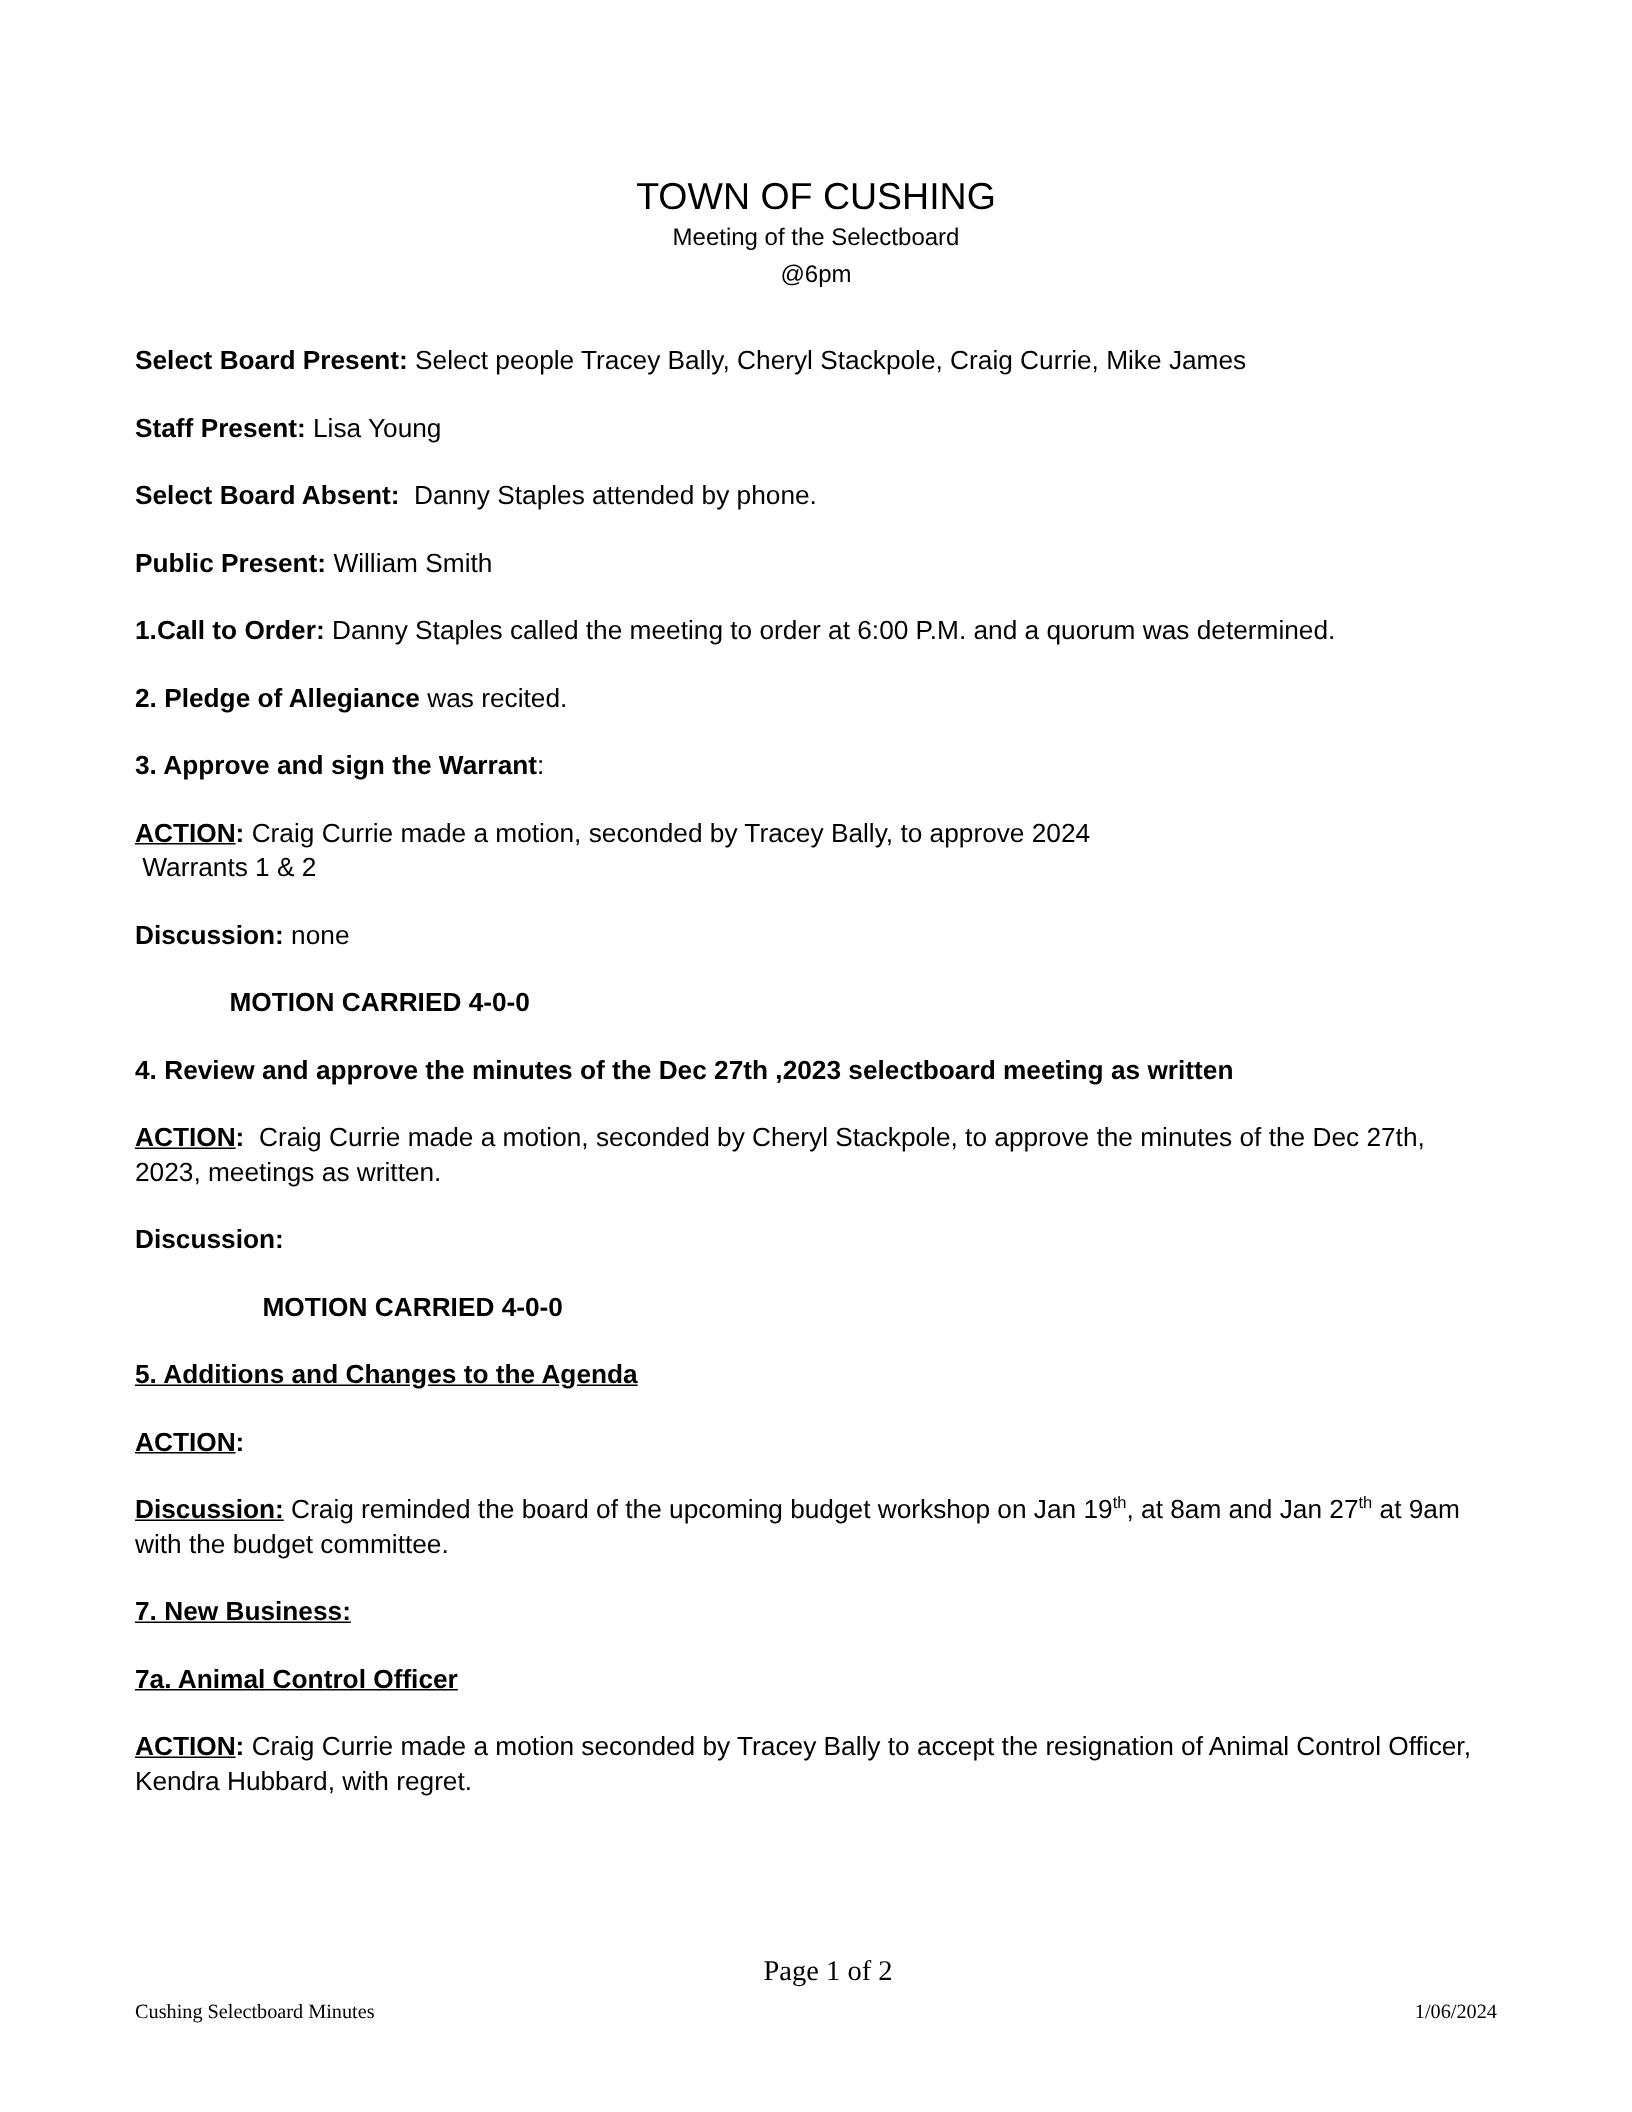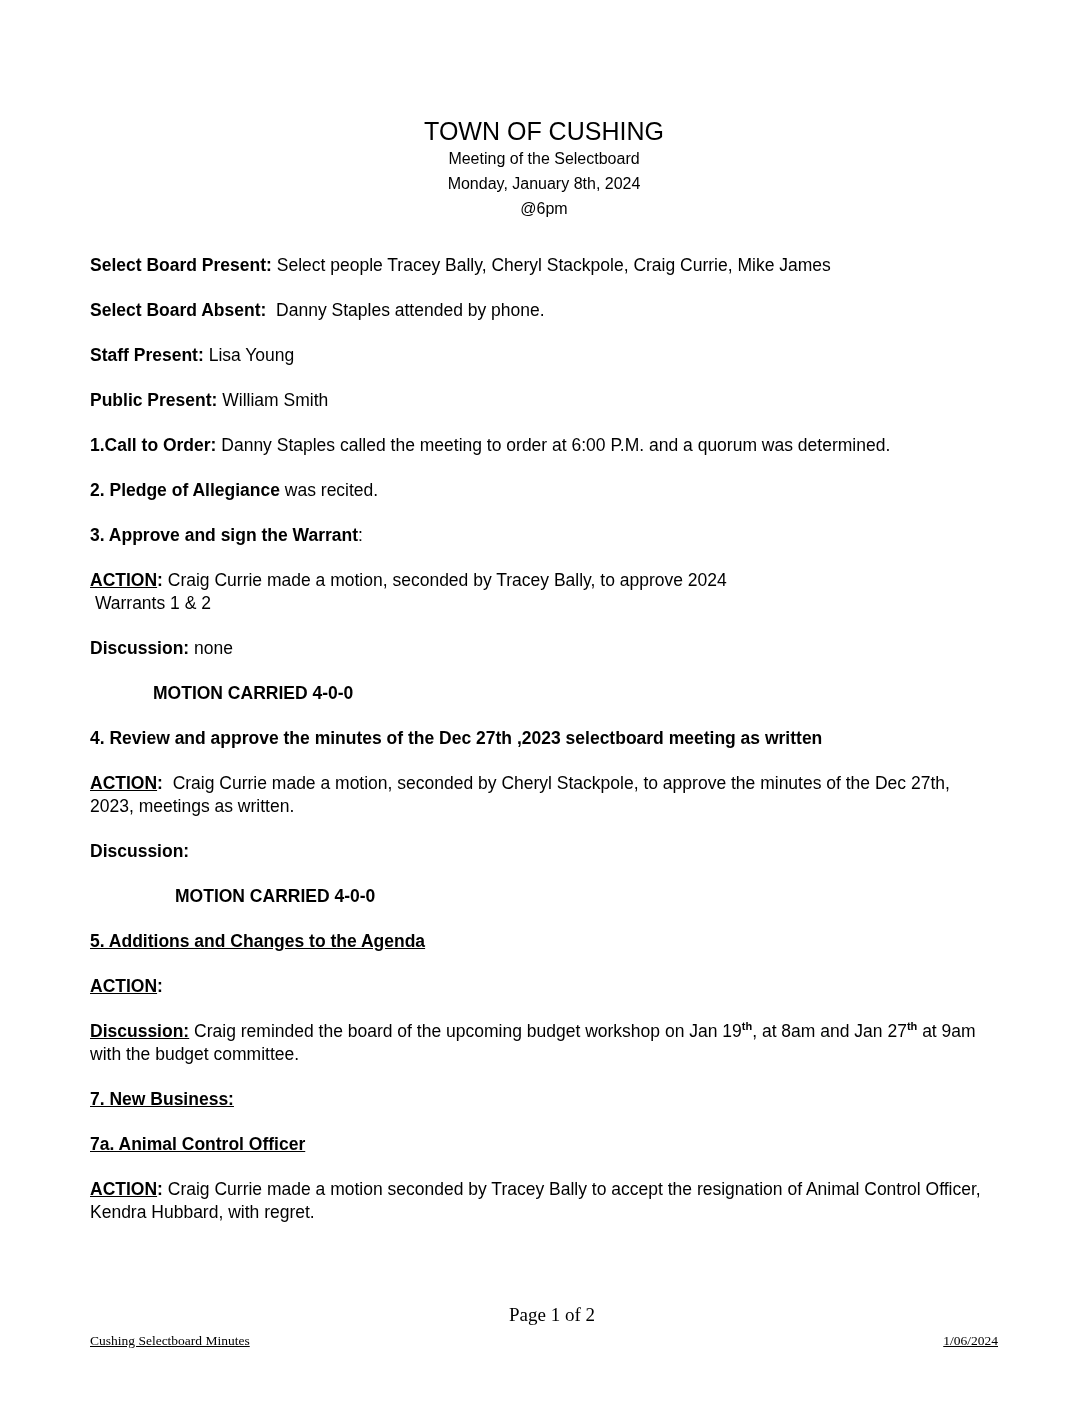--- a/index.html
+++ b/index.html
@@ -34,21 +34,20 @@
     line-height:23px;
     margin:0 0 22px 0;
     white-space:pre-wrap;
   }
   .para .b{font-weight:bold;}
   .para .u{text-decoration:underline;}
   .para .sup{
     vertical-align:super;
     font-size:11px;
     line-height:0;
-    font-weight:bold;
   }
   .page-number{
     position:absolute;
     top:1294px;
     left:16px;
     right:0;
     text-align:center;
     font-family:"Liberation Serif", serif;
     font-size:19px;
     line-height:22px;
@@ -56,38 +55,36 @@
   .footer-row{
     position:absolute;
     top:1322px;
     left:90px;
     right:90px;
     display:flex;
     justify-content:space-between;
     font-family:"Liberation Serif", serif;
     font-size:13.5px;
     line-height:17px;
-    text-decoration:underline;
   }
 </style>
 </head>
 <body>
 
 <div class="page">
   <div class="content">
     <header class="title-block">
       <div class="doc-title">TOWN OF CUSHING</div>
       <div class="doc-subtitle">Meeting of the Selectboard</div>
-      <div class="doc-subtitle">Monday, January 8th, 2024</div>
       <div class="doc-subtitle">@6pm</div>
     </header>
     <main id="doc-body">
         <p class="para"><span class="b">Select Board Present:</span><span> Select people Tracey Bally, Cheryl Stackpole, Craig Currie, Mike James</span></p>
+        <p class="para"><span class="b">Staff Present:</span><span> Lisa Young</span></p>
         <p class="para"><span class="b">Select Board Absent:</span><span>  Danny Staples attended by phone.</span></p>
-        <p class="para"><span class="b">Staff Present:</span><span> Lisa Young</span></p>
         <p class="para"><span class="b">Public Present:</span><span> William Smith</span></p>
         <p class="para"><span class="b">1.Call to Order:</span><span> Danny Staples called the meeting to order at 6:00 P.M. and a quorum was determined.</span></p>
         <p class="para"><span class="b">2. Pledge of Allegiance</span><span> was recited.</span></p>
         <p class="para"><span class="b">3. Approve and sign the Warrant</span><span>:</span></p>
         <p class="para"><span class="b u">ACTION</span><span class="b">:</span><span> Craig Currie made a motion, seconded by Tracey Bally, to approve 2024
  Warrants 1 &amp; 2</span></p>
         <p class="para"><span class="b">Discussion:</span><span> none</span></p>
         <p class="para" style="padding-left: 63px;"><span class="b">MOTION CARRIED 4-0-0</span></p>
         <p class="para"><span class="b">4. Review and approve the minutes of the Dec 27th ,2023 selectboard meeting as written</span></p>
         <p class="para"><span class="b u">ACTION</span><span class="b">:</span><span>  Craig Currie made a motion, seconded by Cheryl Stackpole, to approve the minutes of the Dec 27th, 2023, meetings as written.</span></p>

